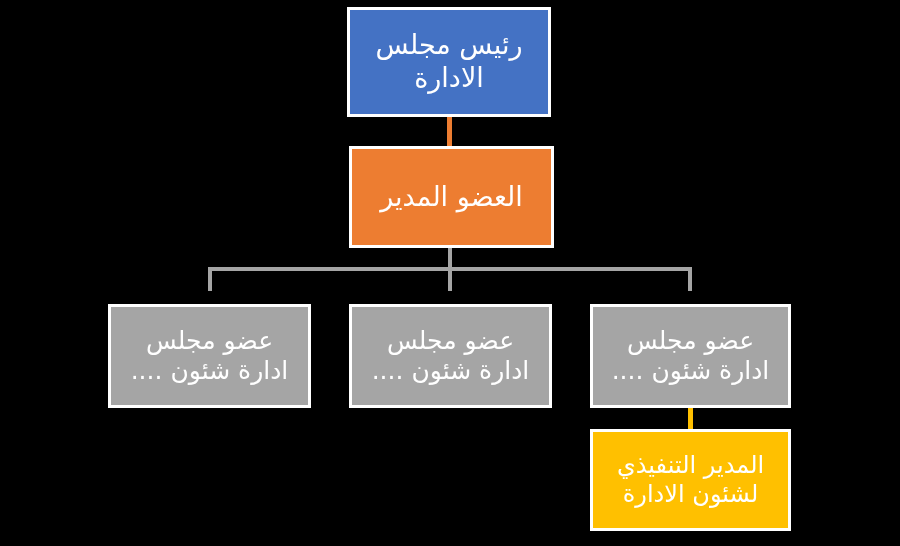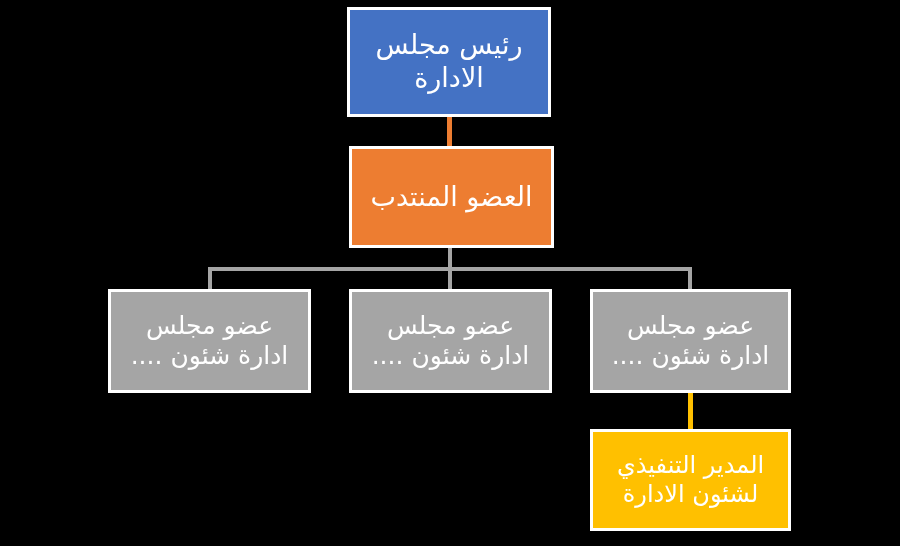--- a/index.html
+++ b/index.html
@@ -41,21 +41,21 @@
   }
   .node-label {
     display: block;
     width: 100%;
     color: #ffffff;
     font-weight: 400;
   }
 
   .node-chairman       { background: #4472C4; }
   .node-managing       { background: #ED7D31; }
-  .node-board          { background: #A5A5A5; }
+  .node-board          { background: #A5A5A5; margin-top: 15px; }
   .node-executive      { background: #FFC000; }
 
   
   #node-chairman {
     left: 347px;  top: 7px;
     width: 204px; height: 110px;
     font-size: 27px;
   }
   
   #node-managing {
@@ -148,21 +148,21 @@
 
   <span class="connector" id="connector-bus-board-3" style="background: rgb(165, 165, 165);"></span>
 
   <span class="connector" id="connector-board3-executive" style="background: rgb(255, 192, 0);"></span>
 
   <div class="node node-chairman" id="node-chairman" style="background: rgb(68, 114, 196); color: rgb(255, 255, 255);">
     <span class="node-label">رئيس مجلس الادارة</span>
   </div>
 
   <div class="node node-managing" id="node-managing" style="background: rgb(237, 125, 49); color: rgb(255, 255, 255);">
-    <span class="node-label">العضو المنتدب</span>
+    <span class="node-label">العضو المدير</span>
   </div>
 
   <div class="node node-board" id="node-board-1" style="background: rgb(165, 165, 165); color: rgb(255, 255, 255);">
     <span class="node-label">عضو مجلس ادارة شئون ....</span>
   </div>
 
   <div class="node node-board" id="node-board-2" style="background: rgb(165, 165, 165); color: rgb(255, 255, 255);">
     <span class="node-label">عضو مجلس ادارة شئون ....</span>
   </div>
 

